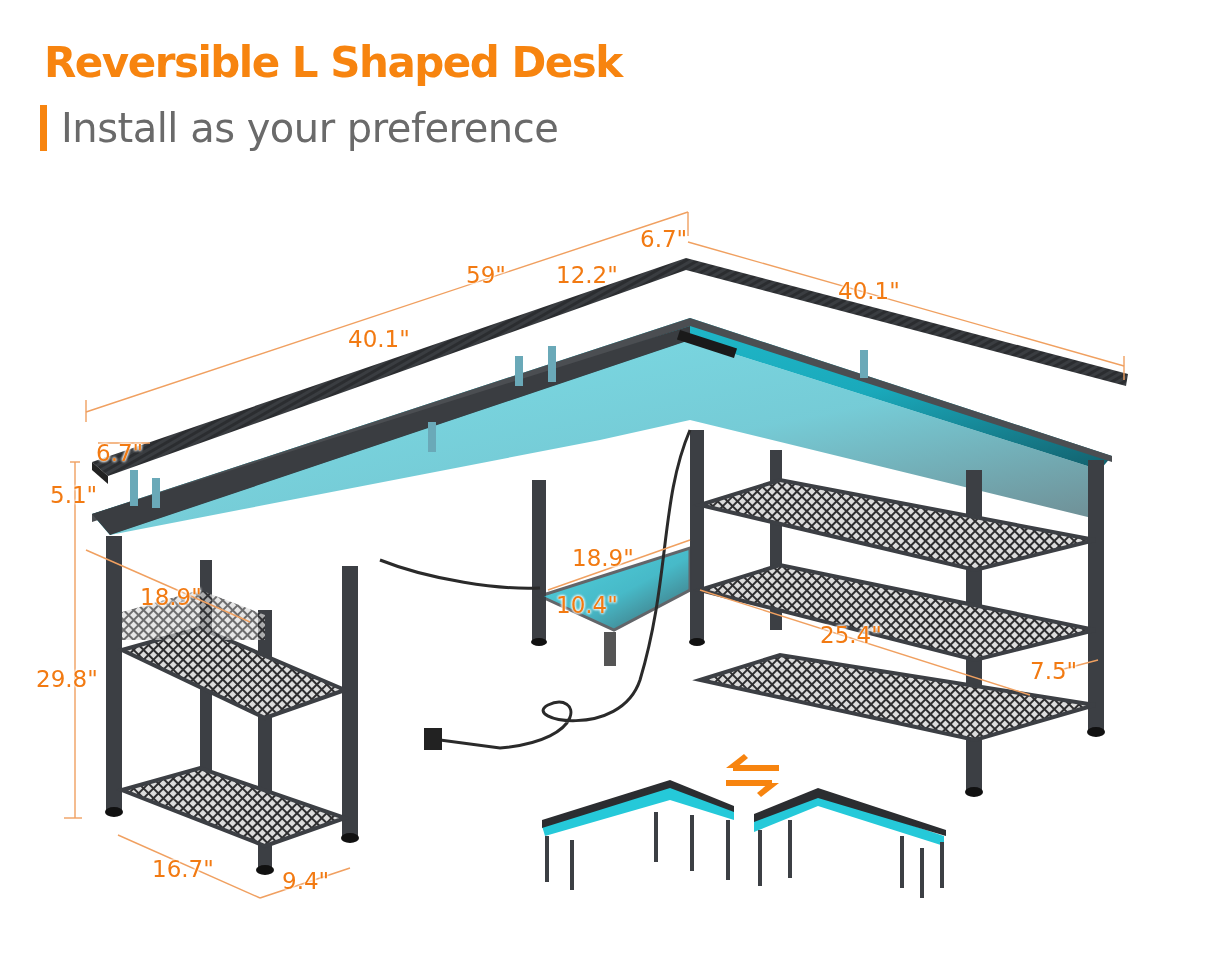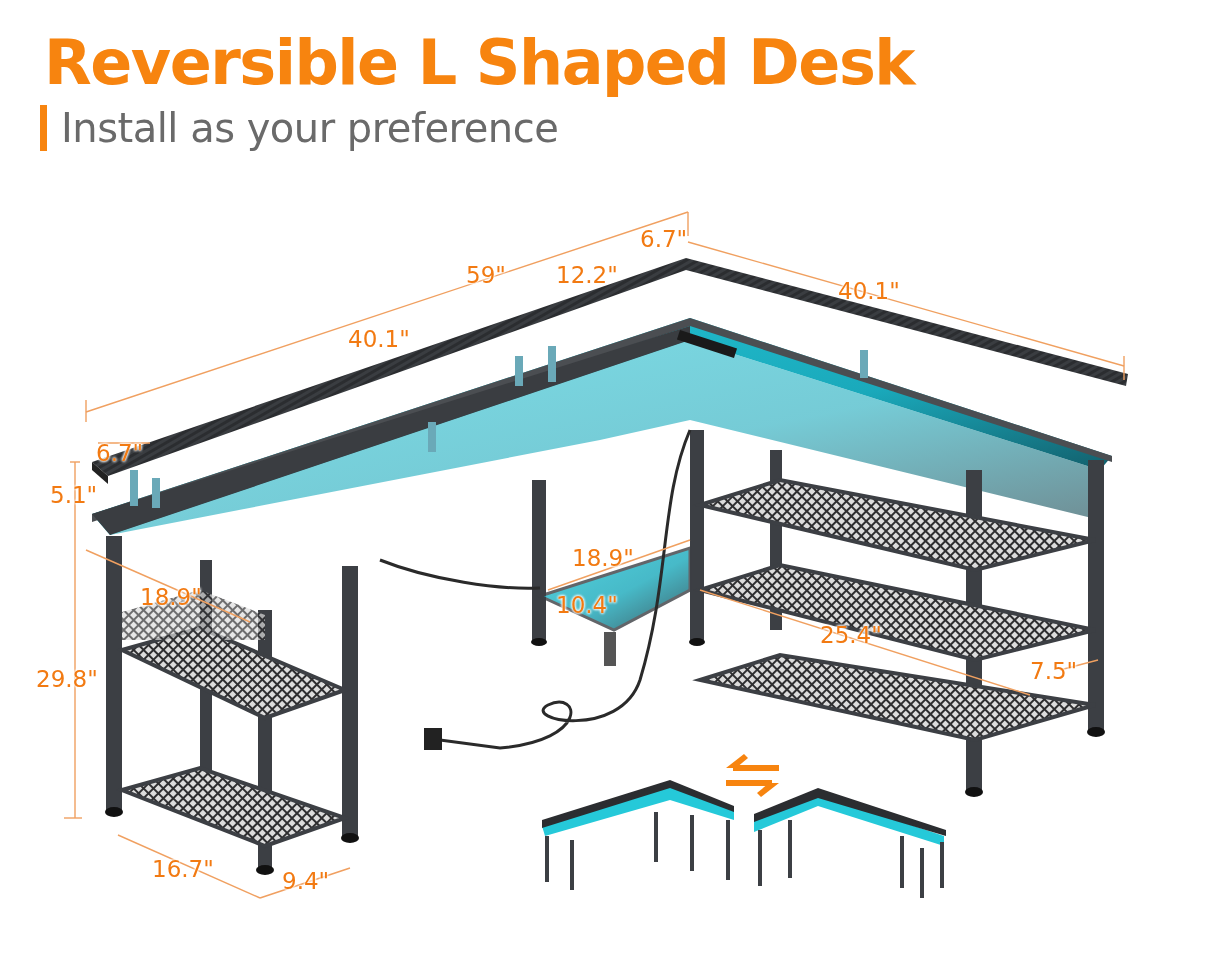--- a/index.html
+++ b/index.html
@@ -3,21 +3,21 @@
   <meta charset="utf-8">
   <style>
     html, body { margin: 0; padding: 0; }
     body {
       width: 1214px; height: 971px; background: #ffffff; position: relative; overflow: hidden;
       font-family: "Liberation Sans", sans-serif;
     }
     .title {
       position: absolute; left: 44px; top: 18px; margin: 0;
       font-family: "DejaVu Sans", sans-serif; font-weight: bold;
-      font-size: 62px; letter-spacing: -1.5px; color: #f7840f; line-height: 90px;
+      font-size: 42px; letter-spacing: -1.5px; color: #f7840f; line-height: 90px;
     }
     .subtitle-wrap { position: absolute; left: 40px; top: 104px; height: 48px; display: flex; align-items: center; }
     .accent-bar { width: 7px; height: 46px; background: #f7840f; margin-right: 14px; }
     .subtitle {
       font-family: "DejaVu Sans", sans-serif; font-size: 40px; color: #6a6a6a; letter-spacing: -0.5px;
     }
     svg.scene { position: absolute; left: 0; top: 0; }
     .dim {
       position: absolute; color: #f27a12; font-family: "DejaVu Sans", sans-serif;
       font-size: 23px; white-space: nowrap;

